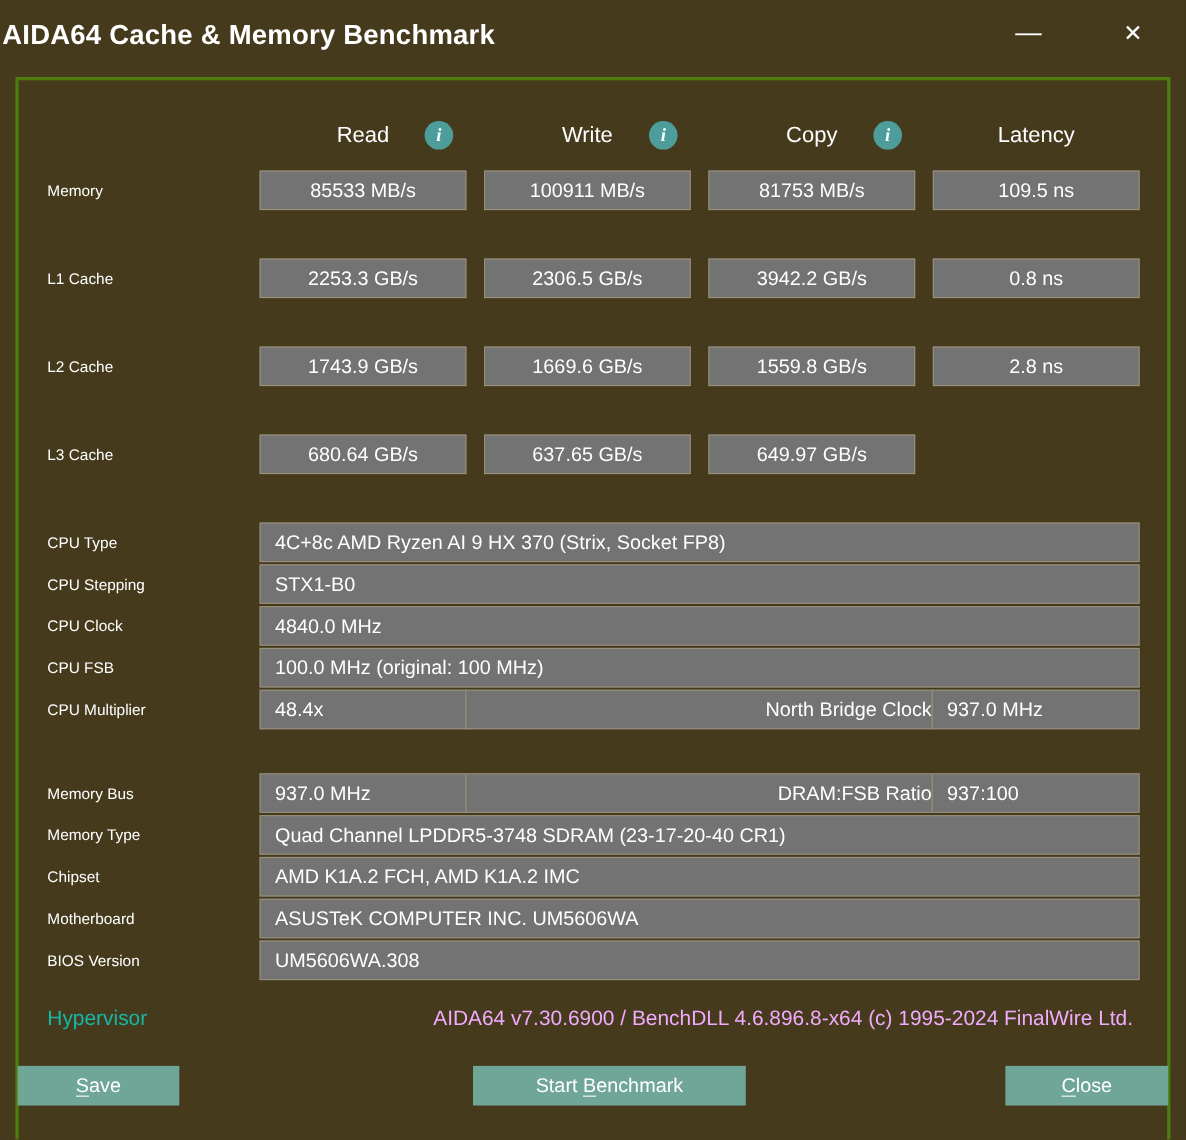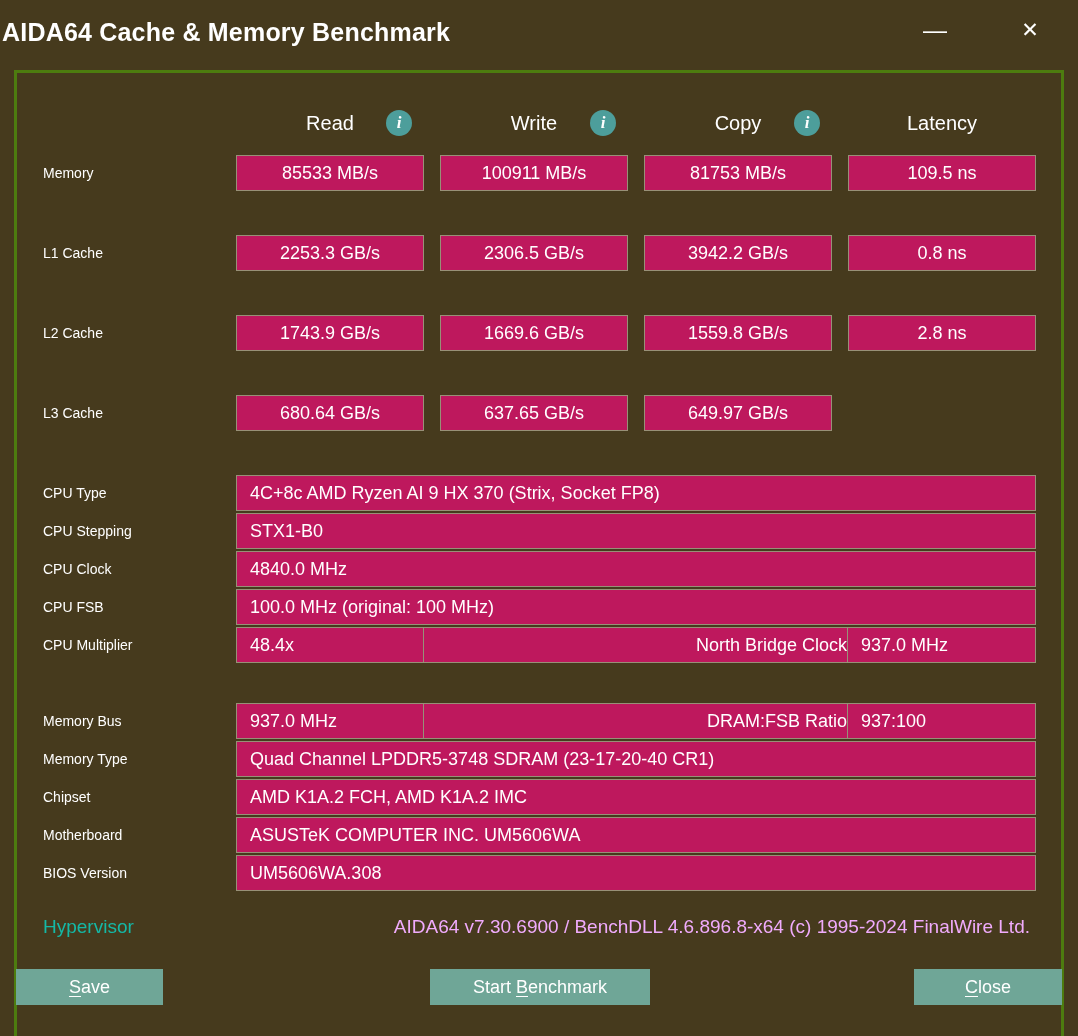--- a/index.html
+++ b/index.html
@@ -27,21 +27,21 @@
     position:absolute; left:14px; top:70px; width:1050px; height:1014px;
     border:3px solid #4d7c0f;
   }
   .abs-row { position:absolute; left:0; right:0; height:36px; }
   .row-label {
     position:absolute; left:26px; top:50%; transform:translateY(-50%);
     font-size:14px; white-space:nowrap;
   }
   .vals { position:absolute; left:219px; top:0; width:800px; height:36px; display:flex; gap:16px; }
   .box {
-    background:#be185d; border:1px solid #989077;
+    background:#737373; border:1px solid #989077;
     height:36px; display:flex; align-items:center; justify-content:center;
     font-size:18px; white-space:nowrap;
   }
   .cell { flex:0 0 188px; }
   .box.left-al { justify-content:flex-start; padding-left:13px; }
   .box.right-al { justify-content:flex-end; }
   .box.wide { position:absolute; left:219px; top:0; width:800px; }
   .joined { position:absolute; left:219px; top:0; width:800px; display:flex; }
   .joined .b1 { flex:0 0 188px; }
   .joined .b2 { flex:0 0 425px; margin-left:-1px; }
@@ -70,21 +70,21 @@
   }
   
   .btn {
     position:absolute; top:969px; height:36px;
     background:#6fa697; color:#fff; font-size:18px;
     display:flex; align-items:center; justify-content:center;
     cursor:pointer; user-select:none; white-space:pre;
   }
   .btn .key { text-decoration:underline; text-underline-offset:3px; }
   .btn-save { left:16px; width:147px; }
-  .btn-start { left:430px; width:220px; }
+  .btn-start { left:430px; width:248px; }
   .btn-close { left:914px; width:148px; }
 </style>
 </head>
 <body>
 
 <div class="titlebar">
   <div class="window-title">AIDA64 Cache &amp; Memory Benchmark</div>
   <div class="win-btn min-btn">
     <span>—</span>
   </div>

